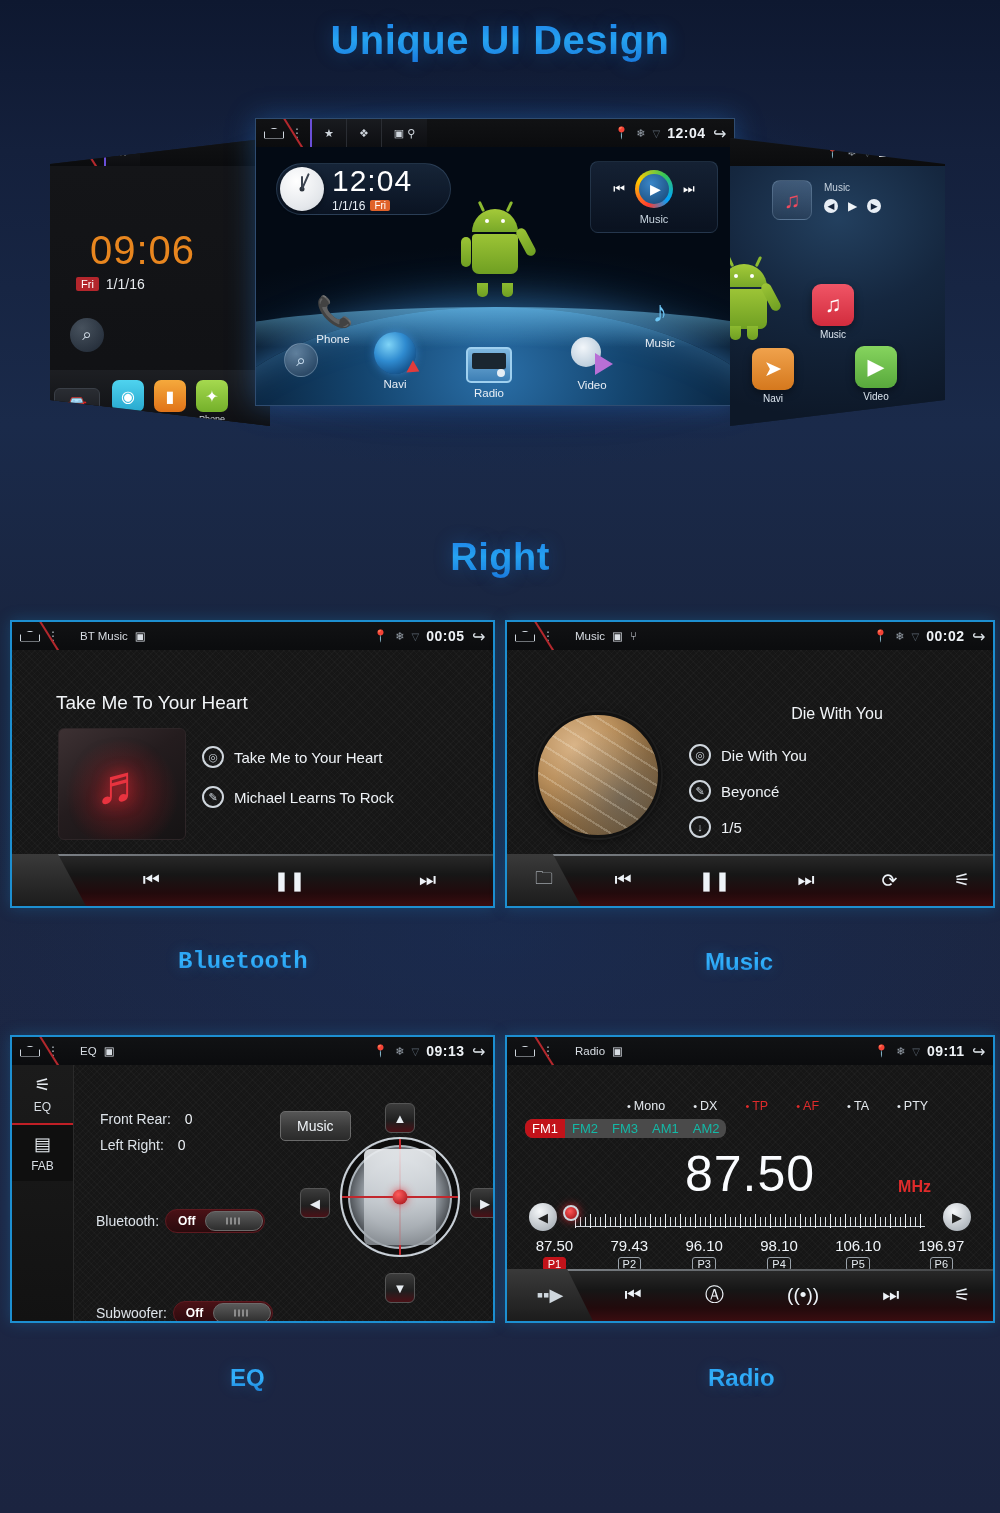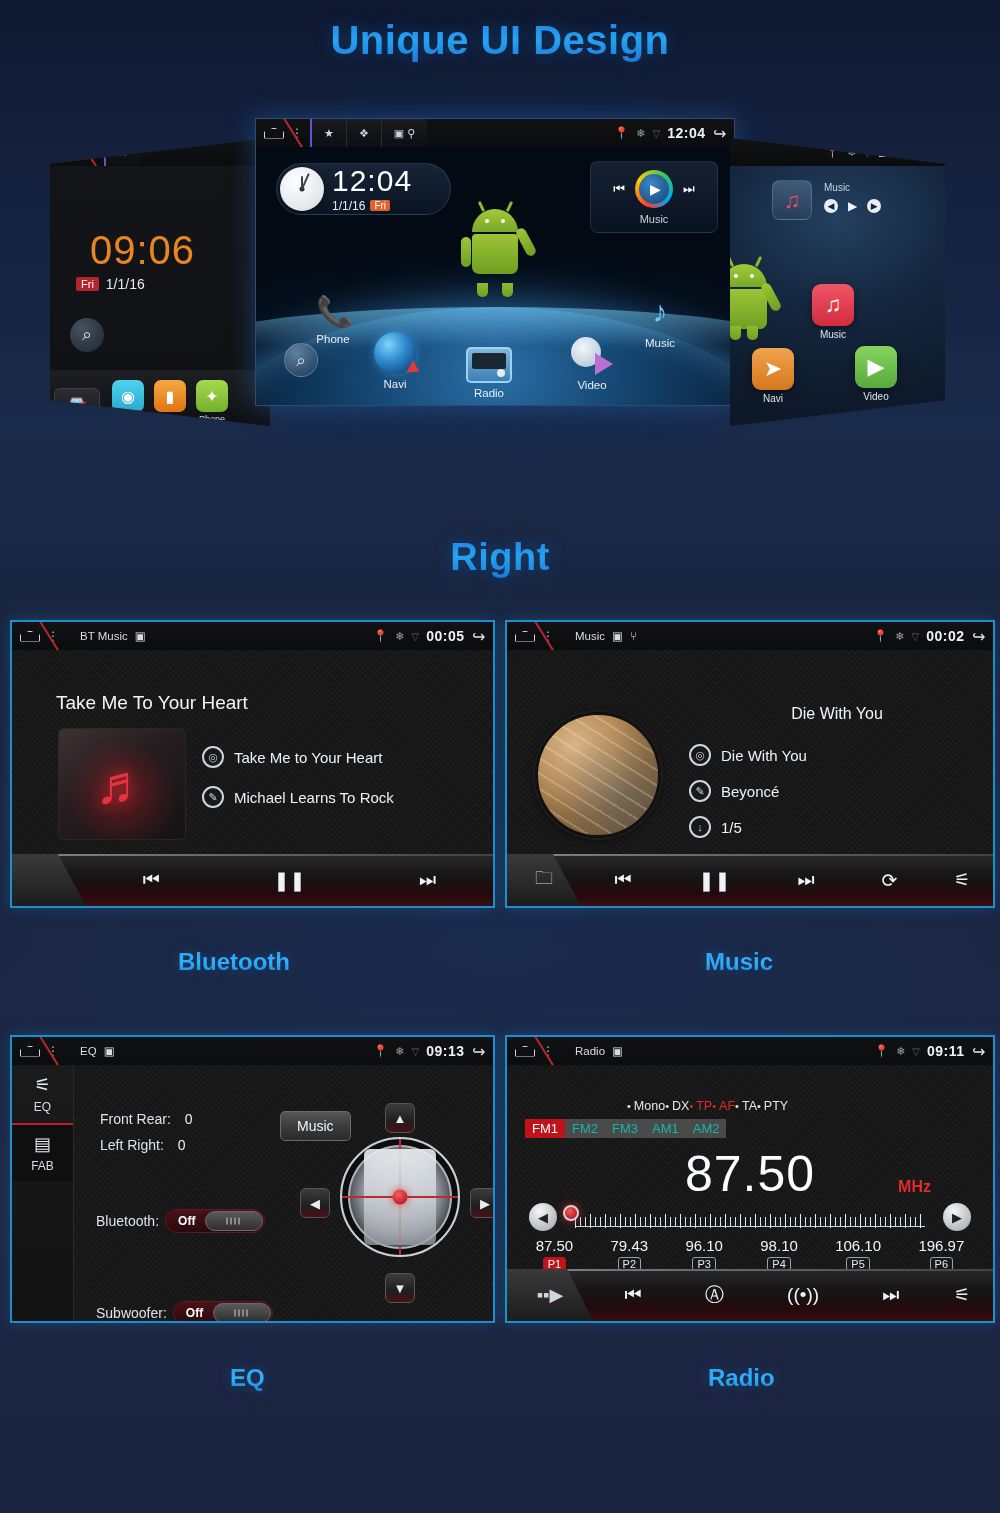--- a/index.html
+++ b/index.html
@@ -276,21 +276,21 @@
   #panel-music { left: 505px; top: 620px;  width: 490px; height: 288px; }
   #panel-eq    { left: 10px;  top: 1035px; width: 485px; height: 288px; }
   #panel-radio { left: 505px; top: 1035px; width: 490px; height: 288px; }
 
   .panel-caption {
     position: absolute; font-size: 24px; font-weight: bold;
     background: linear-gradient(180deg, #2b9ff0 0%, #35b6ff 50%, #1d7fd6 100%);
     -webkit-background-clip: text; background-clip: text; color: transparent;
     text-shadow: 0 0 14px rgba(40,150,230,0.3);
   }
-  #cap-bt    { left: 178px; top: 948px; }
+  #cap-bt    { left: 178px; top: 948px; font-family: Liberation Mono, monospace; }
   #cap-music { left: 705px; top: 948px; }
   #cap-eq    { left: 230px; top: 1364px; }
   #cap-radio { left: 708px; top: 1364px; }
 
   .p-body {
     position:relative; height: 256px;
     background-color: #161616;
     background-image:
       repeating-linear-gradient(45deg, rgba(255,255,255,0.022) 0 1px, transparent 1px 4px),
       repeating-linear-gradient(-45deg, rgba(255,255,255,0.022) 0 1px, transparent 1px 4px);
@@ -431,27 +431,27 @@
     background: linear-gradient(180deg, #3c3c3c 0%, #1f1f1f 60%, #4a1016 100%);
     border: 1px solid #555; display:flex; align-items:center;justify-content:center;
     color:#e8edf2; font-size: 13px;
   }
   #dp-up    { left: 53px; top: 0px; }
   #dp-down  { left: 53px; top: 170px; }
   #dp-left  { left: -32px; top: 85px; }
   #dp-right { left: 138px; top: 85px; }
 
   
-  .rd-flags { position:absolute; left: 120px; top: 34px; display:flex; gap: 0; font-size: 12.5px; }
+  .rd-flags { position:absolute; left: 120px; top: 34px; display:flex; gap: 28px; font-size: 12.5px; }
   .rd-flag { color:#e4e9ee; }
   .rd-flag.red { color:#e02b2b; }
   .rd-flag .dot { font-size: 11px; margin-right: 3px; }
   .rd-bands {
     position:absolute; left: 18px; top: 54px; display:flex;
-    background: #4a4a4a; border-radius: 0; overflow:hidden;align-items:flex-end;
+    background: #4a4a4a; border-radius: 8px; overflow:hidden;align-items:flex-end;
   }
   .rd-band { padding: 2px 7px; font-size: 13px; color:#14b8a6; }
   .rd-band.sel { background:#c2131a; color:#fff; }
   .rd-freq { position:absolute; left: 0; right: 0; top: 80px; text-align:center; font-size: 50px; color:#fafcff; letter-spacing: 1px; }
   .rd-mhz { position:absolute; right: 62px; top: 113px; font-size: 16px; color:#e02b2b;font-weight:bold; }
   .rd-arrow {
     position:absolute; top: 138px; width: 28px; height: 28px; border-radius:50%;
     background: radial-gradient(circle at 38% 30%, #f5f7f9, #9aa2aa);
     display:flex; align-items:center; justify-content:center; color:#222; font-size: 13px;
   }

